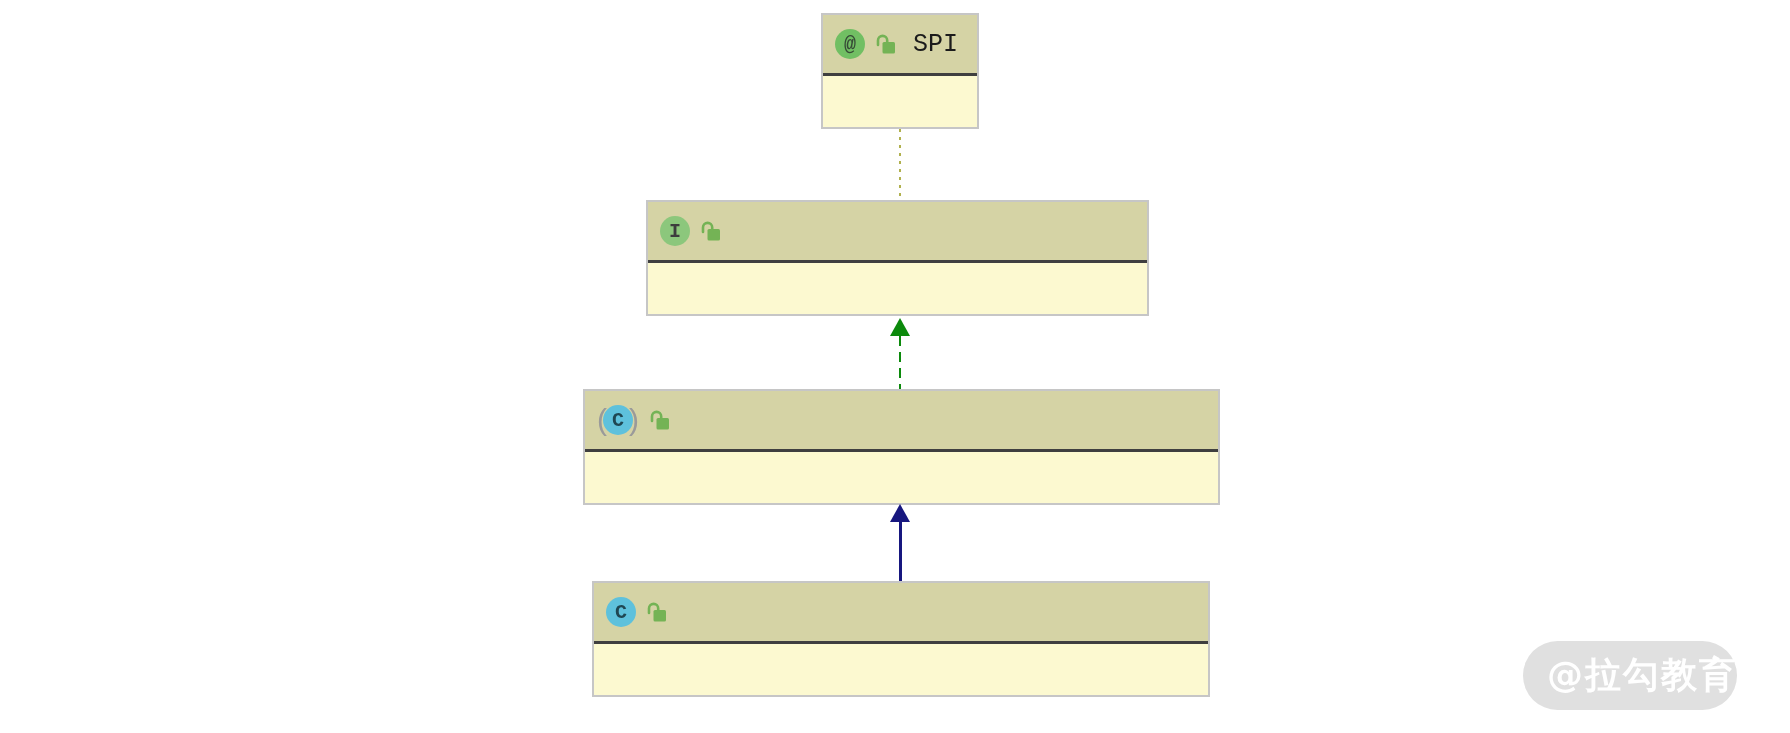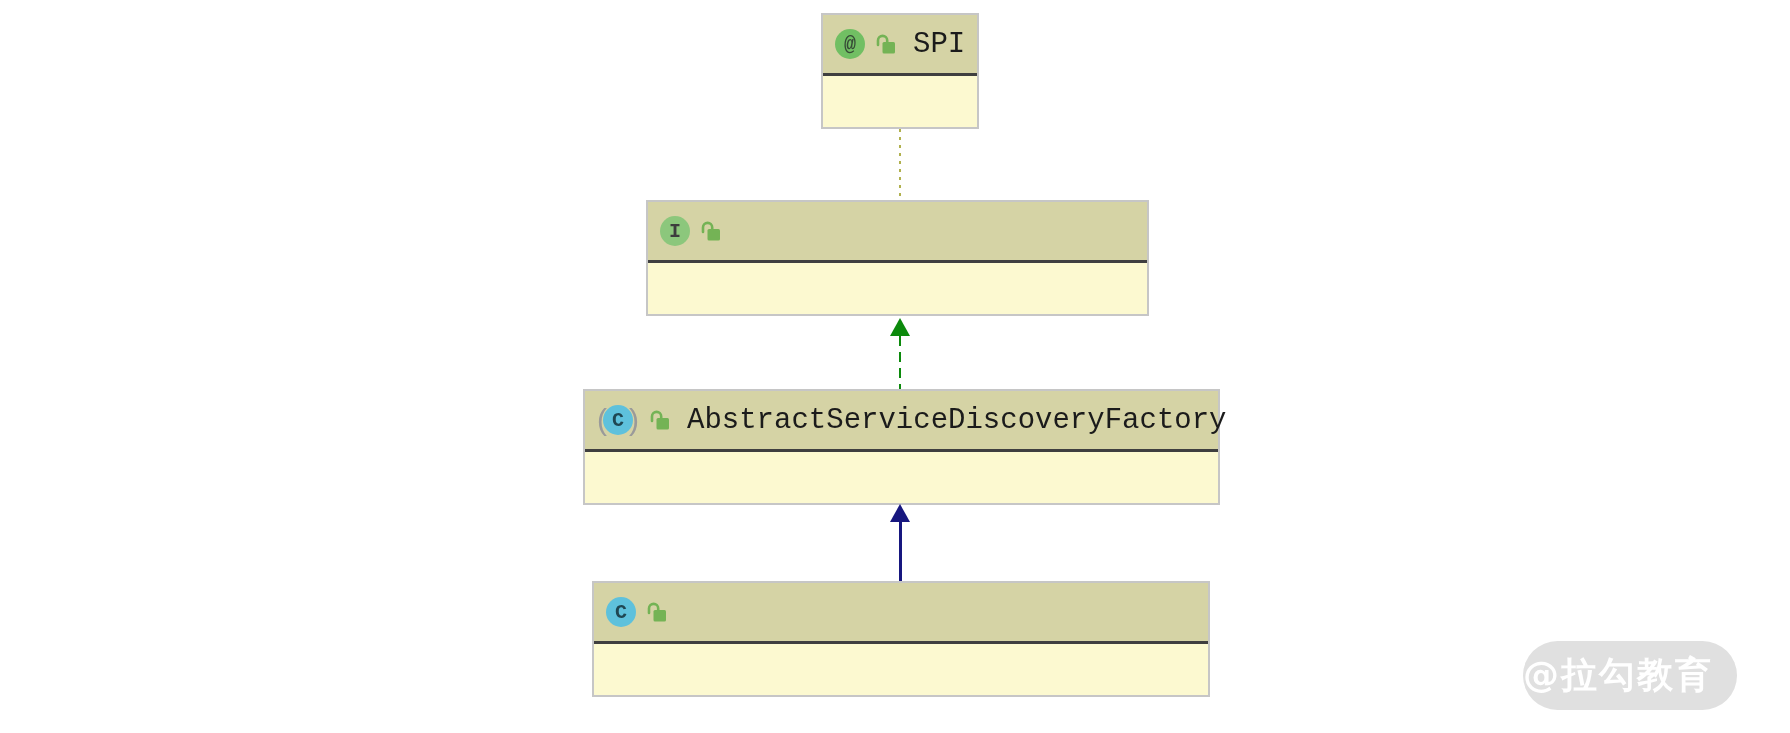--- a/index.html
+++ b/index.html
@@ -27,21 +27,21 @@
     border-bottom: 3px solid #3f3f3f;
     padding-left: 12px;
     box-sizing: content-box;
     white-space: nowrap;
   }
   .node-body {
     height: 51px;
     background: #fcf9d0;
   }
   .node-title {
-    font-size: 29px;
+    font-size: 25px;
     color: #1b1b1b;
     margin-left: 14px;
     letter-spacing: 0px;
   }
 
   
   .badge {
     width: 30px;
     height: 30px;
     border-radius: 50%;
@@ -94,21 +94,21 @@
   .watermark {
     position: absolute;
     left: 1523px;
     top: 641px;
     width: 214px;
     height: 69px;
     background: #e0e0e0;
     border-radius: 35px;
     display: flex;
     align-items: center;
-    justify-content: flex-start;
+    justify-content: flex-end;
     color: #ffffff;
     font-size: 36px;
     font-weight: 600;
     font-family: "DejaVu Sans", "Liberation Sans", sans-serif;
     letter-spacing: 2px;
   }
 </style>
 </head>
 <body>
 
@@ -152,21 +152,20 @@
         <span class="paren left">(</span>
         <span class="badge badge-class">
           <span>C</span>
         </span>
         <span class="paren right">)</span>
       </span>
       <svg class="lock-icon" width="26" height="26" viewBox="0 0 26 26">
         <path d="M5 14 V9.5 a4.6 4.6 0 0 1 9.2 0 V11.5" fill="none" stroke="#74b355" stroke-width="2.6" stroke-linecap="round"></path>
         <rect x="9.5" y="11" width="12.5" height="11.5" rx="1.5" fill="#74b355"></rect>
       </svg>
-      <span class="node-title">AbstractServiceDiscoveryFactory</span>
     </div>
     <div class="node-body"></div>
   </div>
 
   <div class="arrowhead arrowhead-navy" style="left:890px; top:504px;"></div>
   <div class="edge edge-solid" style="left:899px; top:522px; height:59px;"></div>
 
   <div class="node" style="left:592px; top:581px; width:618px;">
     <div class="node-header">
       <span class="badge badge-class">

